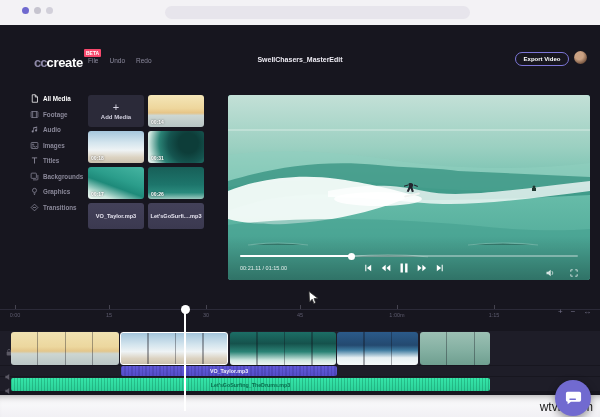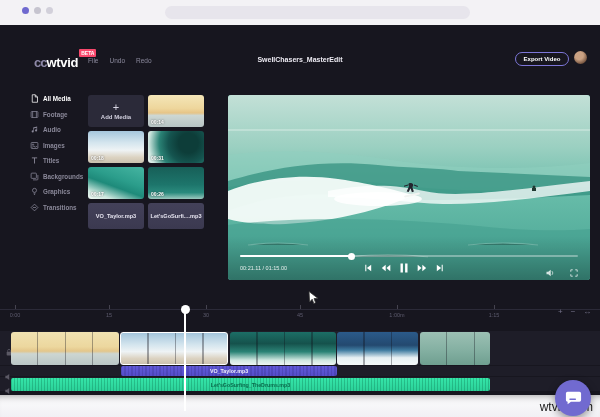--- a/index.html
+++ b/index.html
@@ -109,21 +109,21 @@
     <span class="traffic t1"></span>
     <span class="traffic t2"></span>
     <span class="traffic t3"></span>
     <div class="url-pill"></div>
   </div>
 
   <div class="app">
 
     <div class="hdr-logo">
       <span class="logo-cc">cc</span>
-      <span class="logo-create">wtvid</span>
+      <span class="logo-create">create</span>
       <span class="logo-badge">BETA</span>
     </div>
     <div class="menu">
       <span>File</span>
       <span>Undo</span>
       <span>Redo</span>
     </div>
     <div class="proj-title">SwellChasers_MasterEdit</div>
     <div class="export-btn">Export Video</div>
     <div class="avatar"></div>

